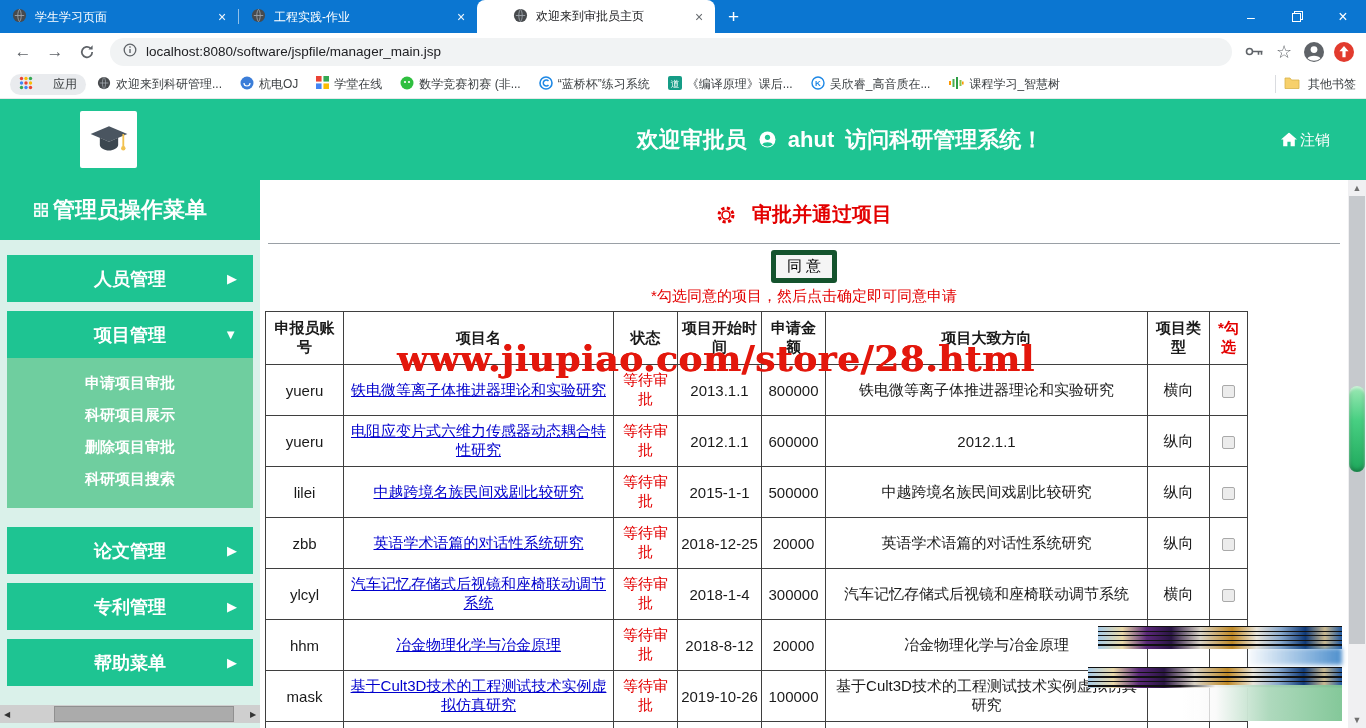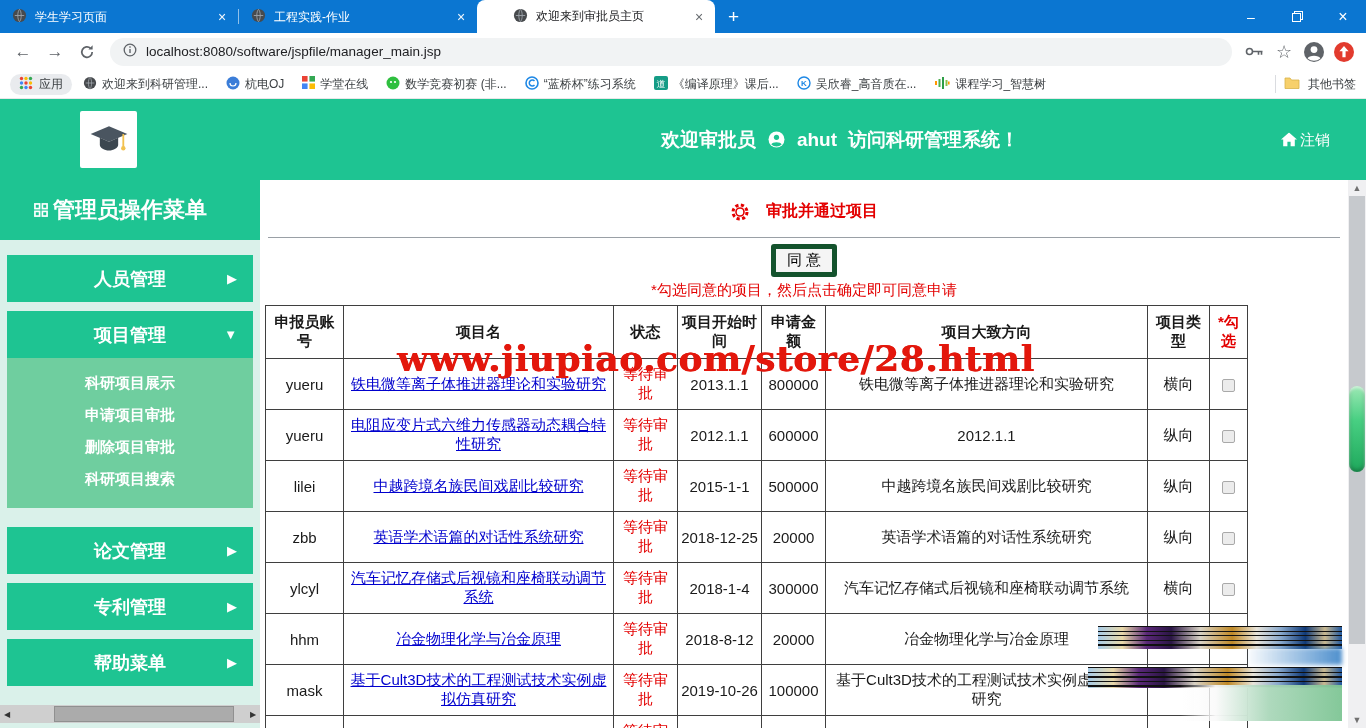--- a/index.html
+++ b/index.html
@@ -22,46 +22,46 @@
   .win-controls{position:absolute; right:0; top:0; height:33px; display:flex;}
   .win-controls>span{width:46px; display:flex; align-items:center; justify-content:center; color:#fff; font-size:14px;}
 
   .addressbar{height:37px; background:#fff; display:flex; align-items:center; padding:0 8px; gap:2px;}
   .nav-ico{width:30px; height:28px; display:flex; align-items:center; justify-content:center; color:#5f6368; font-size:17px;}
   .url-pill{flex:1; height:28px; background:#f1f3f4; border-radius:14px; display:flex; align-items:center; gap:9px; padding:0 13px; margin:0 6px; font-size:13.5px; color:#202124;}
   .bar-ico{display:flex; align-items:center; justify-content:center; width:28px; height:28px; color:#5f6368; font-size:17px;}
 
   .bookmarksbar{height:29px; background:#fff; border-bottom:1px solid #e8e8e8; display:flex; align-items:center; padding:0 10px; gap:4px; font-size:12px; color:#3c4043;}
   .bm{display:flex; align-items:center; gap:5px; padding:0 7px; white-space:nowrap;}
-  .apps-pill{background:#e9ebee; border-radius:12px; padding:2px 9px; display:flex; gap:6px; align-items:center;}
+  .apps-pill{background:#e9ebee; border-radius:12px; padding:2px 9px; display:flex; gap:20px; align-items:center;}
   .bm-right{margin-left:auto; display:flex; align-items:center; gap:8px;}
   .bm-sep{width:1px; height:18px; background:#dadce0;}
 
   
   .banner{height:81px; background:var(--green); position:relative; display:flex; align-items:center;}
   .logo{width:57px; height:57px; background:#fff; border-radius:2px; margin-left:80px; display:flex; align-items:center; justify-content:center;}
-  .banner-title{position:absolute; left:314px; right:0; display:flex; align-items:center; justify-content:center; gap:11px; color:#fff; font-size:19px; font-weight:bold;}
+  .banner-title{position:absolute; left:314px; right:0; display:flex; align-items:center; justify-content:center; gap:11px; color:#fff; font-size:22px; font-weight:bold;}
   .logout{position:absolute; right:36px; top:50%; transform:translateY(-50%); display:flex; align-items:center; gap:3px; color:#fff; font-size:15px; cursor:pointer;}
 
   
   .app-body{display:flex; height:548px;}
   .sidebar{width:260px; flex-shrink:0; background:var(--side-bg); position:relative;}
   .side-title{height:60px; background:var(--green); color:#fff; font-size:22px; font-weight:bold; display:flex; align-items:center; gap:5px; padding-left:34px;}
   .menu-block{margin:0 7px; height:47px; background:var(--green); color:#fff; font-size:18px; font-weight:bold; display:flex; align-items:center; justify-content:center; position:relative; cursor:pointer;}
   .menu-block .arr{position:absolute; right:16px; font-size:13px;}
   .mt15{margin-top:15px;} .mt9{margin-top:9px;} .mt19{margin-top:19px;}
   .submenu{margin:0 7px; background:var(--green-sub); padding:9px 0 13px;}
   .submenu-item{height:32px; line-height:32px; text-align:center; color:#fff; font-size:15px; font-weight:bold; cursor:pointer;}
   .h-scrollbar{position:absolute; bottom:5px; left:0; width:260px; height:18px; background:#cfcfcf; display:flex; align-items:center; font-size:8px; color:#333;}
   .hs-arr{width:14px; text-align:center;}
   .hs-track{flex:1; height:100%; position:relative;}
   .hs-thumb{position:absolute; left:40px; top:1px; bottom:1px; width:180px; background:#ababab; border:1px solid #909090;}
 
   .content{flex:1; background:#fff; position:relative; overflow:hidden;}
-  .page-title{margin-top:21px; display:flex; align-items:center; justify-content:center; gap:16px; color:var(--red); font-size:16px; font-weight:bold;}
+  .page-title{margin-top:21px; display:flex; align-items:center; justify-content:center; gap:16px; color:var(--red); font-size:20px; font-weight:bold;}
   .rule{border:none; border-top:1px solid #9aa0a6; margin:15px 8px 6px;}
   .agree-row{text-align:center;}
   .agree-btn{font-family:inherit; font-size:15px; padding:2px 11px; background:#f5f5f5; border:5px solid #14532d; border-radius:3px; color:#000;}
   .hint{text-align:center; color:var(--red); font-size:15px; margin:4px 0 5px;}
 
   table{border-collapse:collapse; table-layout:fixed; margin-left:5px;}
   th,td{border:1px solid #3f3f3f; text-align:center; padding:1px 3px; font-size:15px; color:#1a1a1a;}
   thead th{height:53px; font-weight:bold; line-height:1.25;}
   tbody td{height:51px;}
   .th-red{color:var(--red);}
@@ -311,22 +311,22 @@
       <div class="menu-block mt15">
         <span>人员管理</span>
         <span class="arr">▶</span>
       </div>
 
       <div class="menu-block mt9">
         <span>项目管理</span>
         <span class="arr">▼</span>
       </div>
       <div class="submenu">
+        <div class="submenu-item">申请项目审批</div>
         <div class="submenu-item">科研项目展示</div>
-        <div class="submenu-item">申请项目审批</div>
         <div class="submenu-item">删除项目审批</div>
         <div class="submenu-item">科研项目搜索</div>
       </div>
 
       <div class="menu-block mt19">
         <span>论文管理</span>
         <span class="arr">▶</span>
       </div>
       <div class="menu-block mt9">
         <span>专利管理</span>

